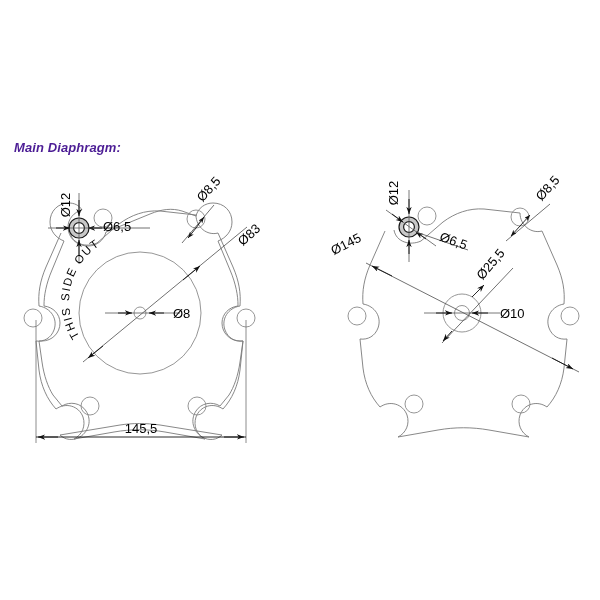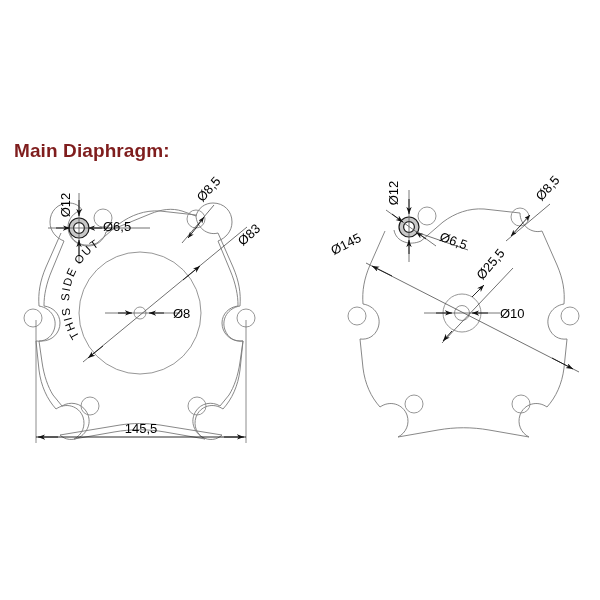--- a/index.html
+++ b/index.html
@@ -11,25 +11,26 @@
     overflow:hidden;
     position:relative;
   }
   #sheet{
     position:absolute;left:0;top:0;width:600px;height:600px;
     background:#ffffff;
   }
   #title{
     position:absolute;
     left:14px; top:140px;
-    font-size:19px;
+    font-size:13px;
     font-weight:bold;
-    color:#7f1d1d;
+    color:#4c1d95;
     letter-spacing:0.1px;
     white-space:nowrap;
+    font-style:italic;
   }
   svg{display:block;position:absolute;left:0;top:0;}
   .outline{fill:none;stroke:#7a7a7a;stroke-width:0.9;}
   .innercircle{fill:none;stroke:#8a8a8a;stroke-width:0.9;}
   .hole{fill:none;stroke:#8a8a8a;stroke-width:0.9;}
   .hole-dark{fill:#c8c8c8;stroke:#1a1a1a;stroke-width:1.2;}
   .hole-dark-in{fill:#ffffff;stroke:#1a1a1a;stroke-width:1.2;}
   .dimline{stroke:#4d4d4d;stroke-width:0.8;fill:none;}
   .dimline-dark{stroke:#111111;stroke-width:0.9;fill:none;}
   .extline{stroke:#6e6e6e;stroke-width:0.8;fill:none;}

